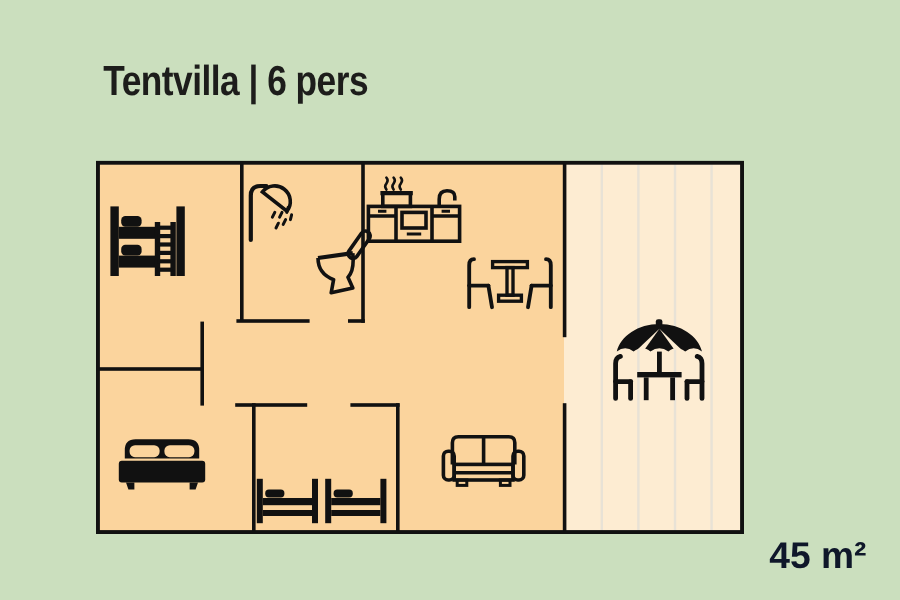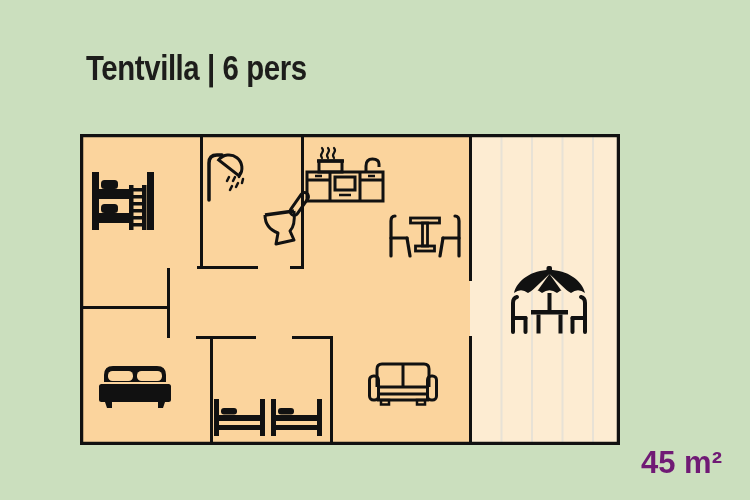--- a/index.html
+++ b/index.html
@@ -19,21 +19,21 @@
     letter-spacing:-0.5px;
     transform:scaleX(0.84);
     transform-origin:left top;
     white-space:nowrap;
   }
   .area-label{
     position:absolute;
     right:28px;top:445px;
     font-size:31px;
     font-weight:700;
-    color:#701a75;
+    color:#0f172a;
     white-space:nowrap;
   }
   .plan{
     position:absolute;
     left:80px;top:134px;
     width:540px;height:311px;
   }
 </style>
 </head>
 <body>

